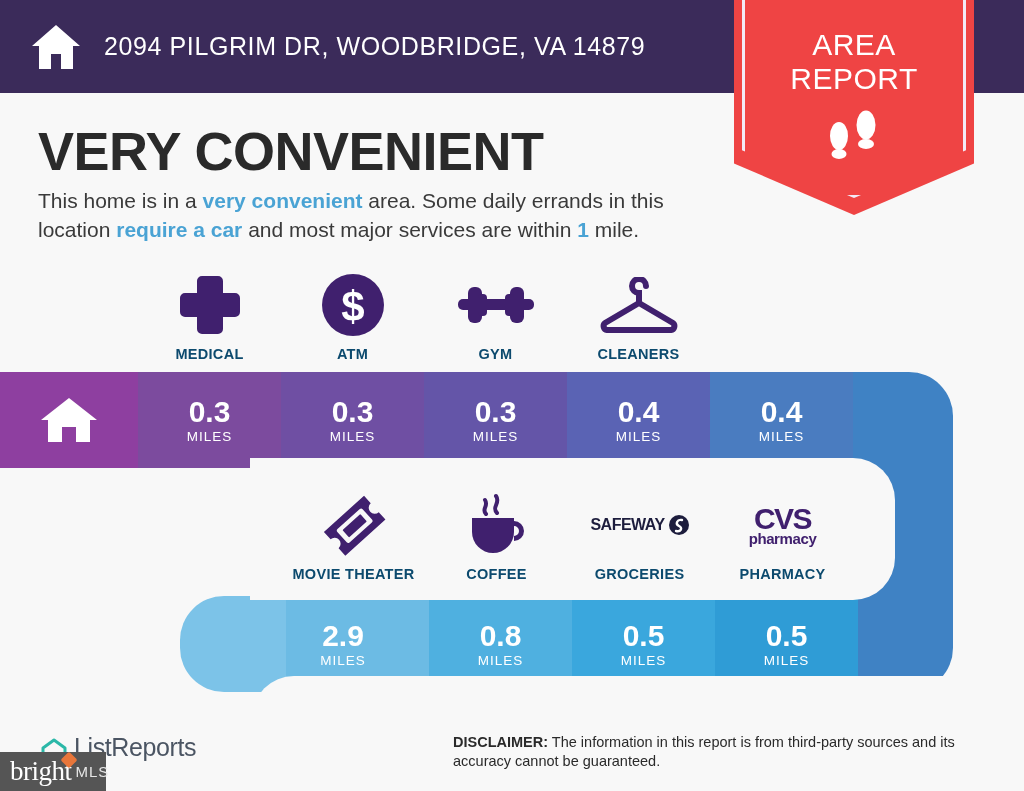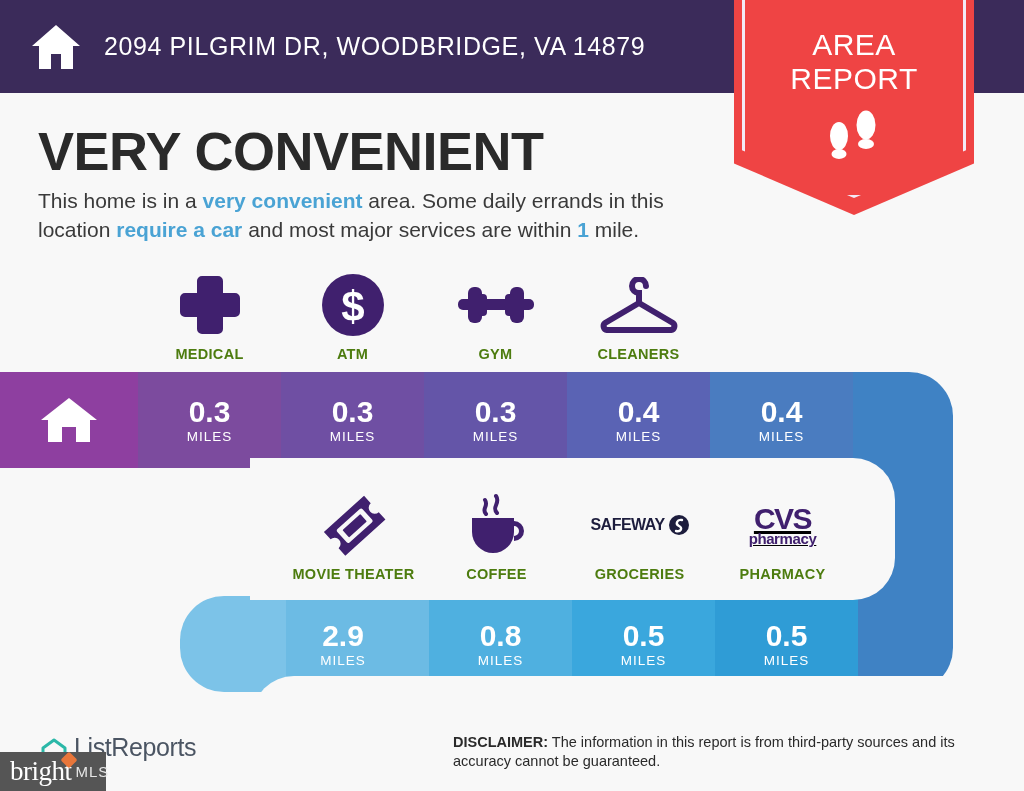--- a/index.html
+++ b/index.html
@@ -60,29 +60,29 @@
   .iconrow { position: absolute; display: flex; }
   .iconrow-1 { left: 138px; top: 272px; }
   .iconrow-2 { left: 282px; top: 492px; z-index: 4; }
   .iconcell {
     width: 143px; display: flex; flex-direction: column;
     align-items: center; justify-content: flex-end;
   }
   .iconart { height: 66px; display: flex; align-items: center; justify-content: center; }
   .iconlabel {
     margin-top: 8px; font-size: 14.5px; font-weight: bold;
-    color: #4d7c0f; letter-spacing: 0.3px; white-space: nowrap;
+    color: #0c4a6e; letter-spacing: 0.3px; white-space: nowrap;
   }
 
   
   .logo-safeway { display: flex; align-items: center; gap: 4px; }
   .logo-safeway .txt {
     font-size: 16px; font-weight: bold; color: #1d1d3d; letter-spacing: -0.5px;
   }
-  .logo-cvs { text-align: center; line-height: 1; text-decoration: underline; }
+  .logo-cvs { text-align: center; line-height: 1; }
   .logo-cvs .c1 {
     font-size: 30px; font-weight: bold; color: #40206e;
     letter-spacing: -1.5px; display: block;
   }
   .logo-cvs .c2 {
     font-size: 15px; font-weight: bold; color: #40206e;
     letter-spacing: -0.4px; display: block; margin-top: -3px;
   }
 
   

